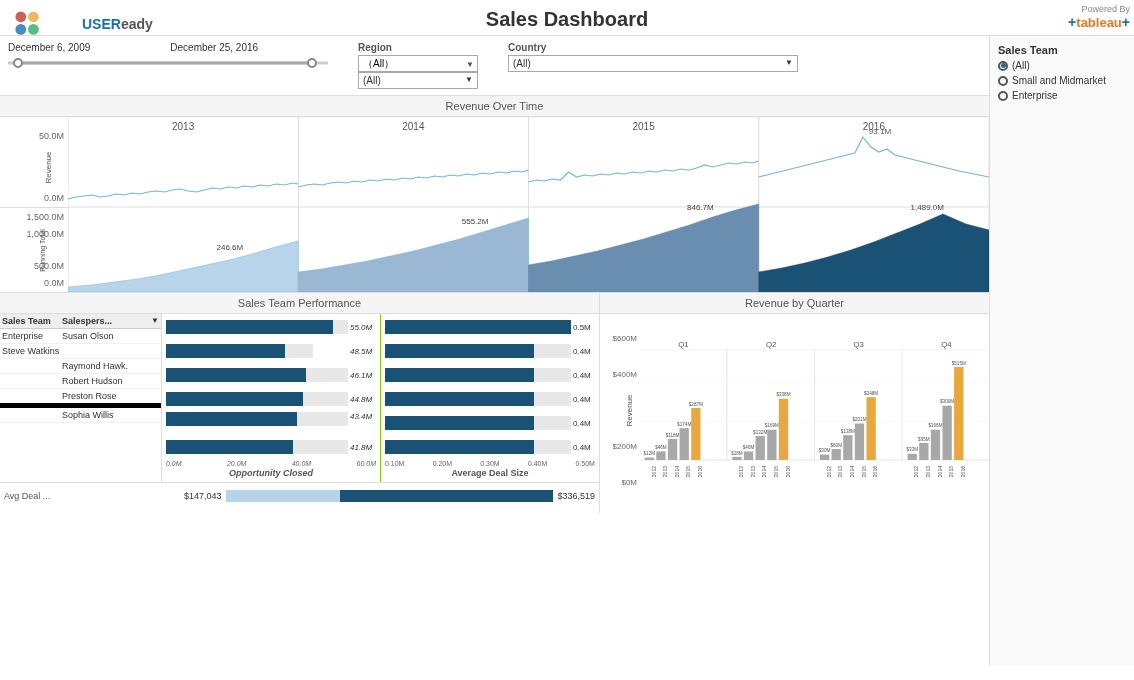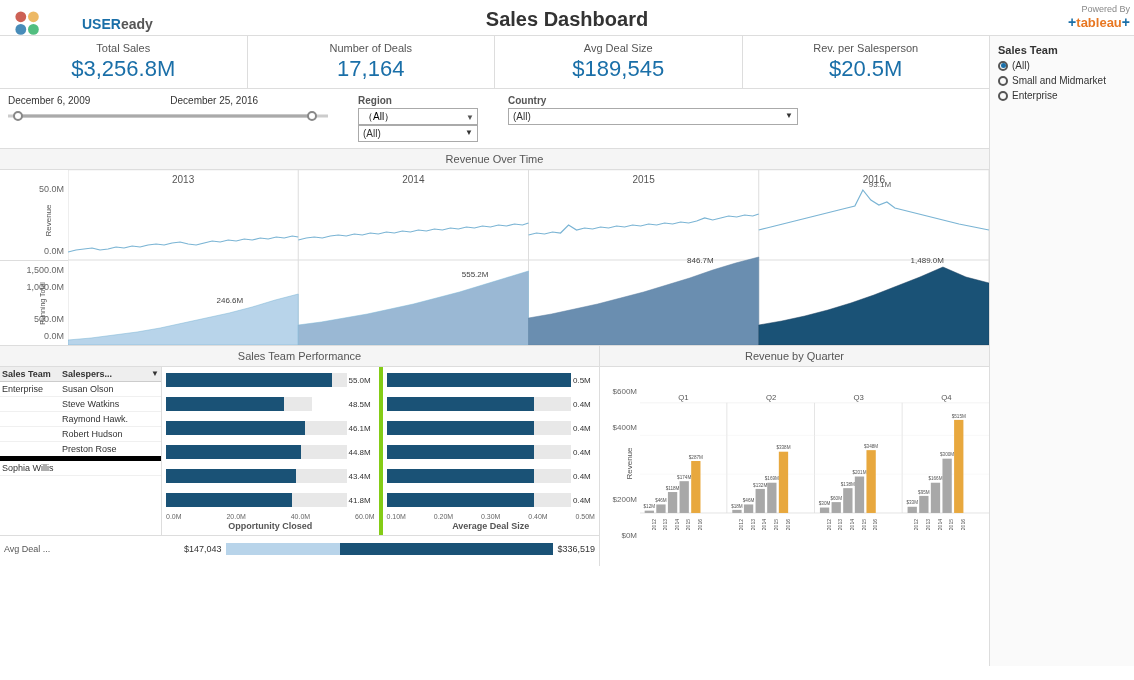--- a/index.html
+++ b/index.html
@@ -82,38 +82,20 @@
       <span style="color:#1a6fa8;font-weight:bold;font-size:14px;">+</span>
       <span style="color:#e87722;font-weight:bold;font-size:13px;">tableau</span>
       <span style="color:#1a6fa8;font-weight:bold;font-size:14px;">+</span>
     </div>
   </div>
 </div>
 
 <div class="main-area">
   <div class="left-panel">
 
-    <div class="kpi-row">
-      <div class="kpi-cell">
-        <div class="kpi-label">Total Sales</div>
-        <div class="kpi-value">$3,256.8M</div>
-      </div>
-      <div class="kpi-cell">
-        <div class="kpi-label">Number of Deals</div>
-        <div class="kpi-value">17,164</div>
-      </div>
-      <div class="kpi-cell">
-        <div class="kpi-label">Avg Deal Size</div>
-        <div class="kpi-value">$189,545</div>
-      </div>
-      <div class="kpi-cell">
-        <div class="kpi-label">Rev. per Salesperson</div>
-        <div class="kpi-value">$20.5M</div>
-      </div>
-    </div>
 
     <div class="filters-row">
       <div class="filter-group">
         <div class="filter-dates">
           <span>December 6, 2009</span>
           <span style="margin-left:80px;">December 25, 2016</span>
         </div>
         <div class="slider-container">
           <div class="slider-track"></div>
           <div class="slider-fill"></div>
@@ -221,46 +203,46 @@
               <div style="width:60px; overflow:hidden;">Sales Team</div>
               <div style="flex:1; overflow:hidden; display:flex; justify-content:space-between;">
                 <span>Salespers...</span>
                 <span style="font-size:8px;">▼</span>
               </div>
             </div>
             <div style="display:flex; padding:2px; border-bottom:1px solid #f0f0f0;">
               <div style="width:60px; overflow:hidden; font-size:9px;">Enterprise</div>
               <div style="flex:1; font-size:9px;">Susan Olson</div>
             </div>
-            <div style="display:flex; padding:2px; border-bottom:1px solid #f0f0f0;">
+            <div style="display:flex; padding:2px; border-bottom:1px solid #f0f0f0;flex-direction:column;">
               <div style="width:60px;"></div>
               <div style="flex:1; font-size:9px;">Steve Watkins</div>
             </div>
             <div style="display:flex; padding:2px; border-bottom:1px solid #f0f0f0;">
               <div style="width:60px;"></div>
               <div style="flex:1; font-size:9px;">Raymond Hawk.</div>
             </div>
             <div style="display:flex; padding:2px; border-bottom:1px solid #f0f0f0;">
               <div style="width:60px;"></div>
               <div style="flex:1; font-size:9px;">Robert Hudson</div>
             </div>
             <div style="display:flex; padding:2px; border-bottom:5px solid #000000;">
               <div style="width:60px;"></div>
               <div style="flex:1; font-size:9px;">Preston Rose</div>
             </div>
-            <div style="display:flex; padding:2px; border-bottom:1px solid #f0f0f0;flex-direction:column;">
+            <div style="display:flex; padding:2px; border-bottom:1px solid #f0f0f0;">
               <div style="width:60px;"></div>
               <div style="flex:1; font-size:9px;">Sophia Willis</div>
             </div>
           </div>
 
           <div style="flex:1; display:flex; flex-direction:column;">
             <div style="flex:1; display:flex;">
 
-              <div style="flex:1; border-right:4px solid #84cc16; padding:2px 4px;">
+              <div style="flex:1; border-right:1px solid #84cc16; padding:2px 4px;font-style:italic;">
                 <div style="display:flex; align-items:center; margin-bottom:2px; height:22px;">
                   <div style="flex:1; height:14px; background:#e8e8e8; position:relative;">
                     <div style="height:100%; width:92%; background:#1a5276;"></div>
                   </div>
                   <div style="font-size:8px; color:#333; padding-left:2px; width:28px;">55.0M</div>
                 </div>
                 <div style="display:flex; align-items:center; margin-bottom:2px; height:22px;gap:35px;">
                   <div style="flex:1; height:14px; background:#e8e8e8;">
                     <div style="height:100%; width:81%; background:#1a5276;"></div>
                   </div>
@@ -271,21 +253,21 @@
                     <div style="height:100%; width:77%; background:#1a5276;"></div>
                   </div>
                   <div style="font-size:8px; color:#333; padding-left:2px; width:28px;">46.1M</div>
                 </div>
                 <div style="display:flex; align-items:center; margin-bottom:2px; height:22px;">
                   <div style="flex:1; height:14px; background:#e8e8e8;">
                     <div style="height:100%; width:75%; background:#1a5276;"></div>
                   </div>
                   <div style="font-size:8px; color:#333; padding-left:2px; width:28px;">44.8M</div>
                 </div>
-                <div style="display:flex; align-items:center; margin-bottom:2px; height:22px;">
+                <div style="display:flex; margin-bottom:2px; height:22px;">
                   <div style="flex:1; height:14px; background:#e8e8e8;">
                     <div style="height:100%; width:72%; background:#1a5276;"></div>
                   </div>
                   <div style="font-size:8px; color:#333; padding-left:2px; width:28px;">43.4M</div>
                 </div>
                 <div style="display:flex; align-items:center; margin-bottom:2px; height:22px;">
                   <div style="flex:1; height:14px; background:#e8e8e8;">
                     <div style="height:100%; width:70%; background:#1a5276;"></div>
                   </div>
                   <div style="font-size:8px; color:#333; padding-left:2px; width:28px;">41.8M</div>

